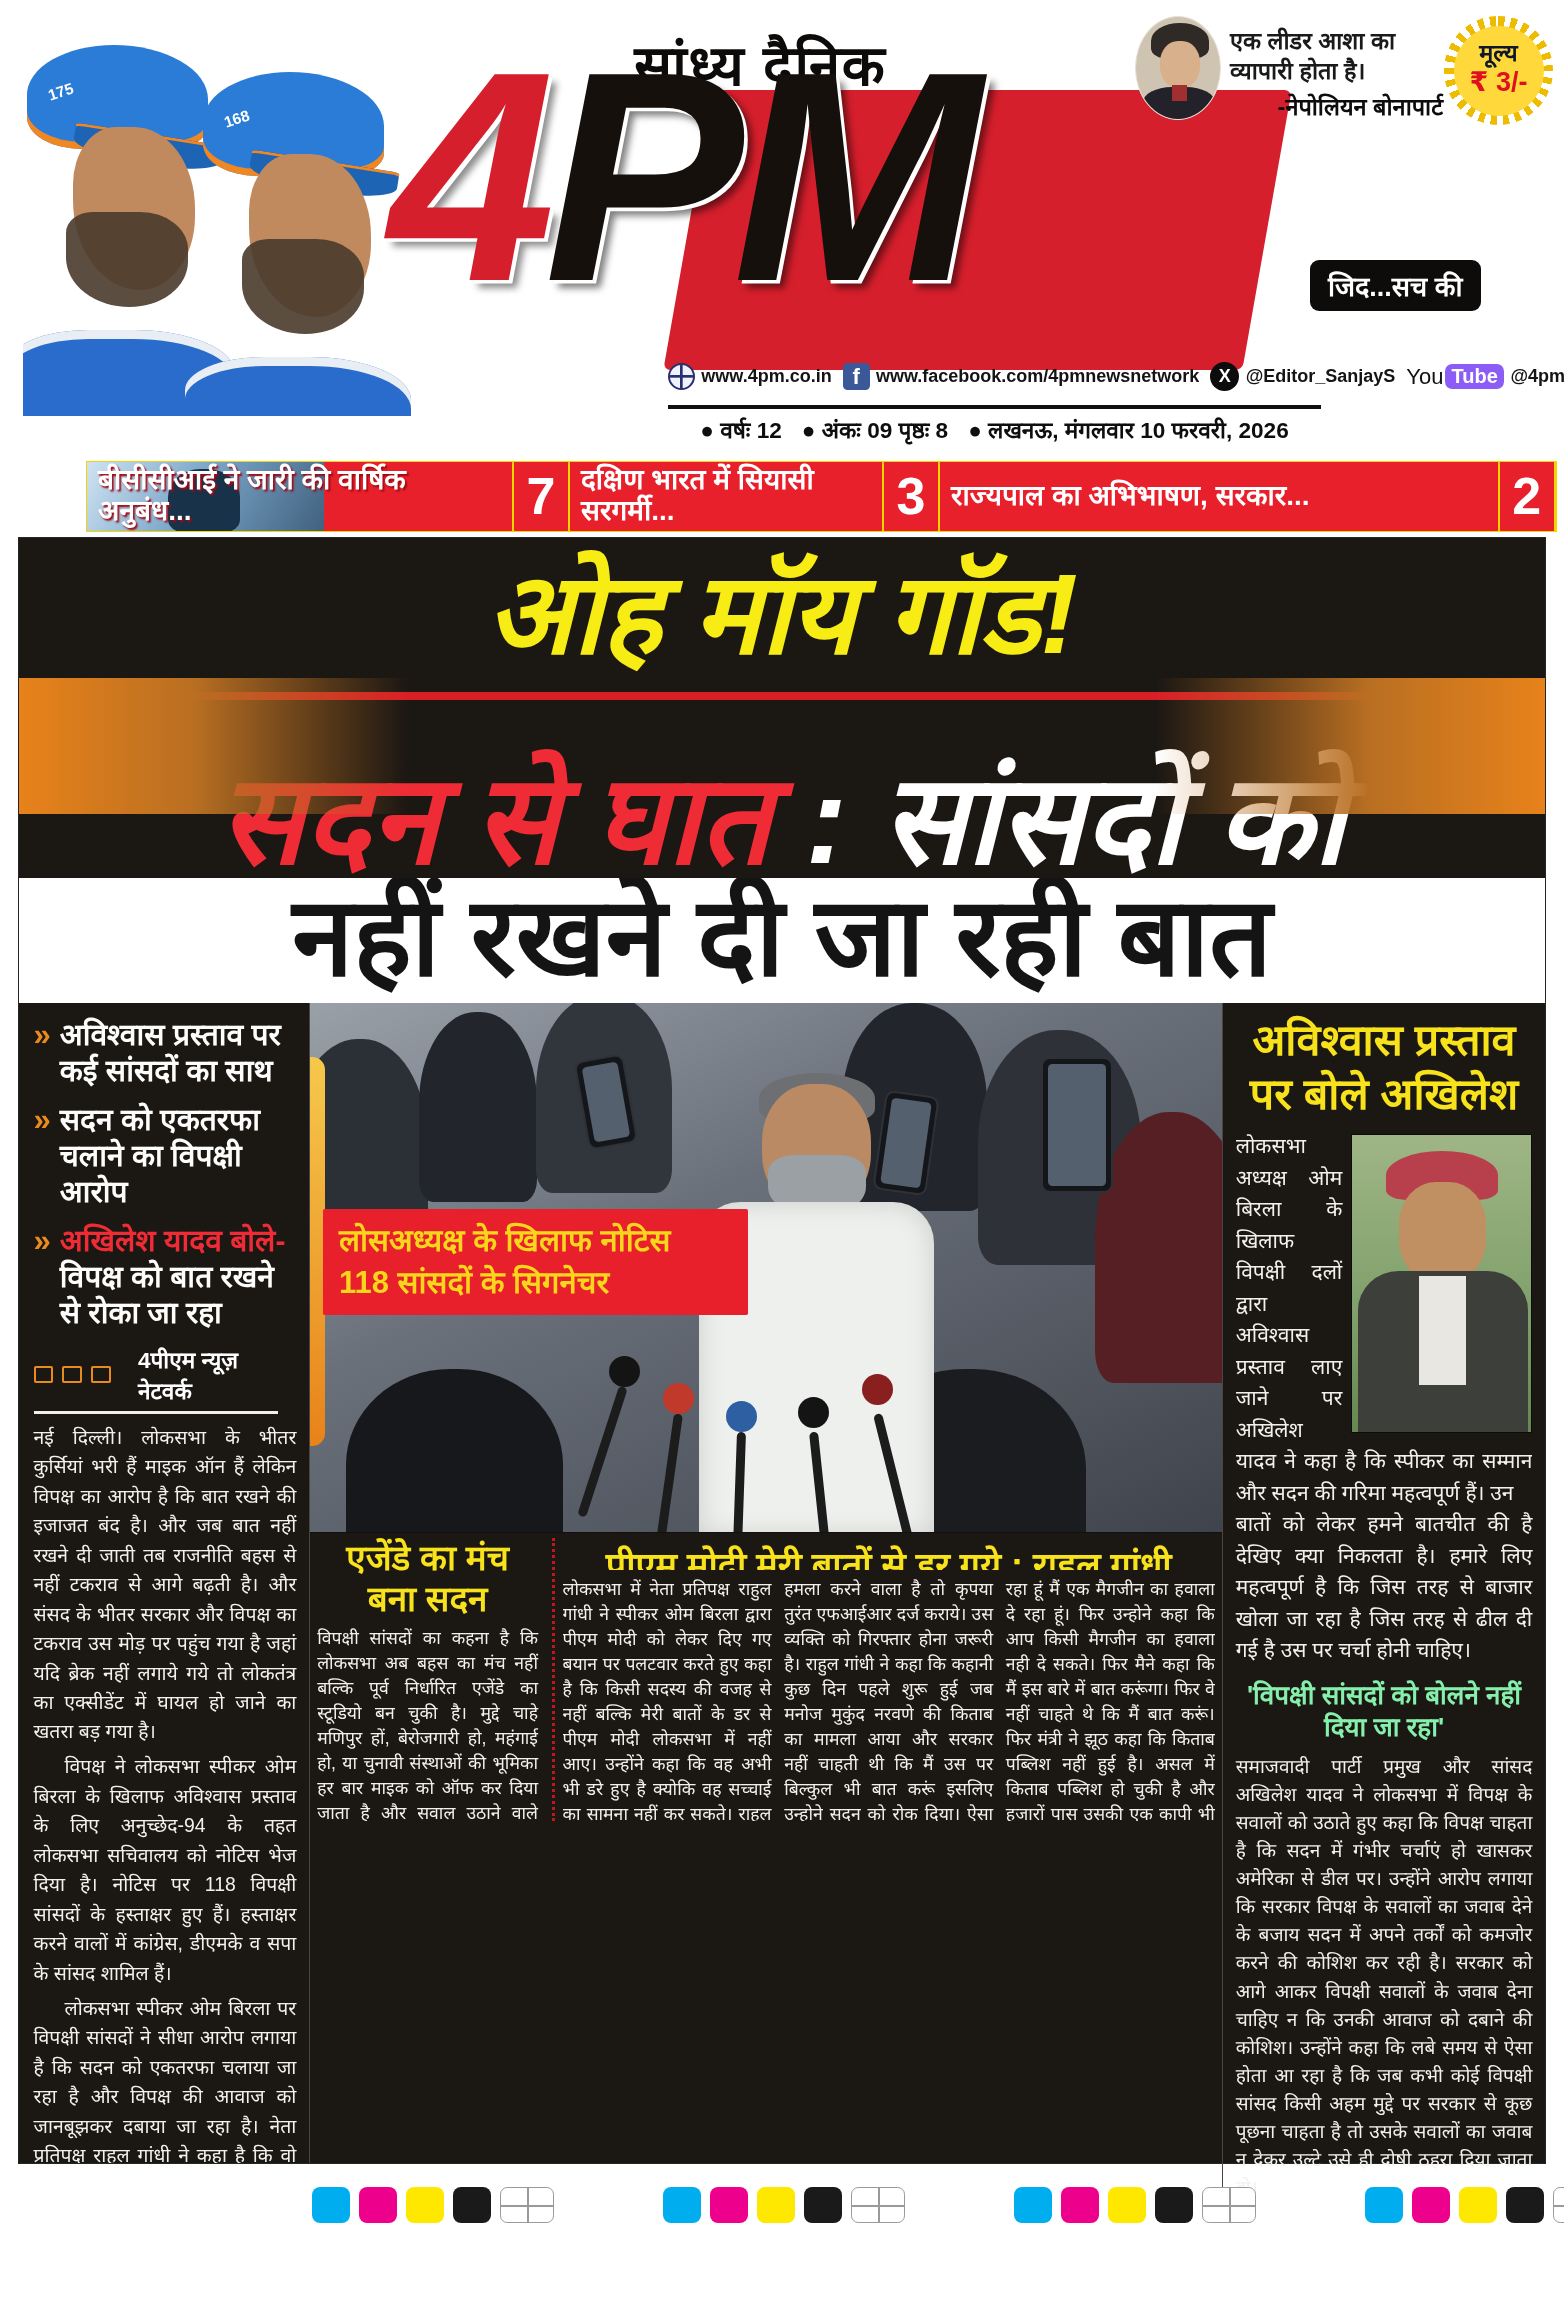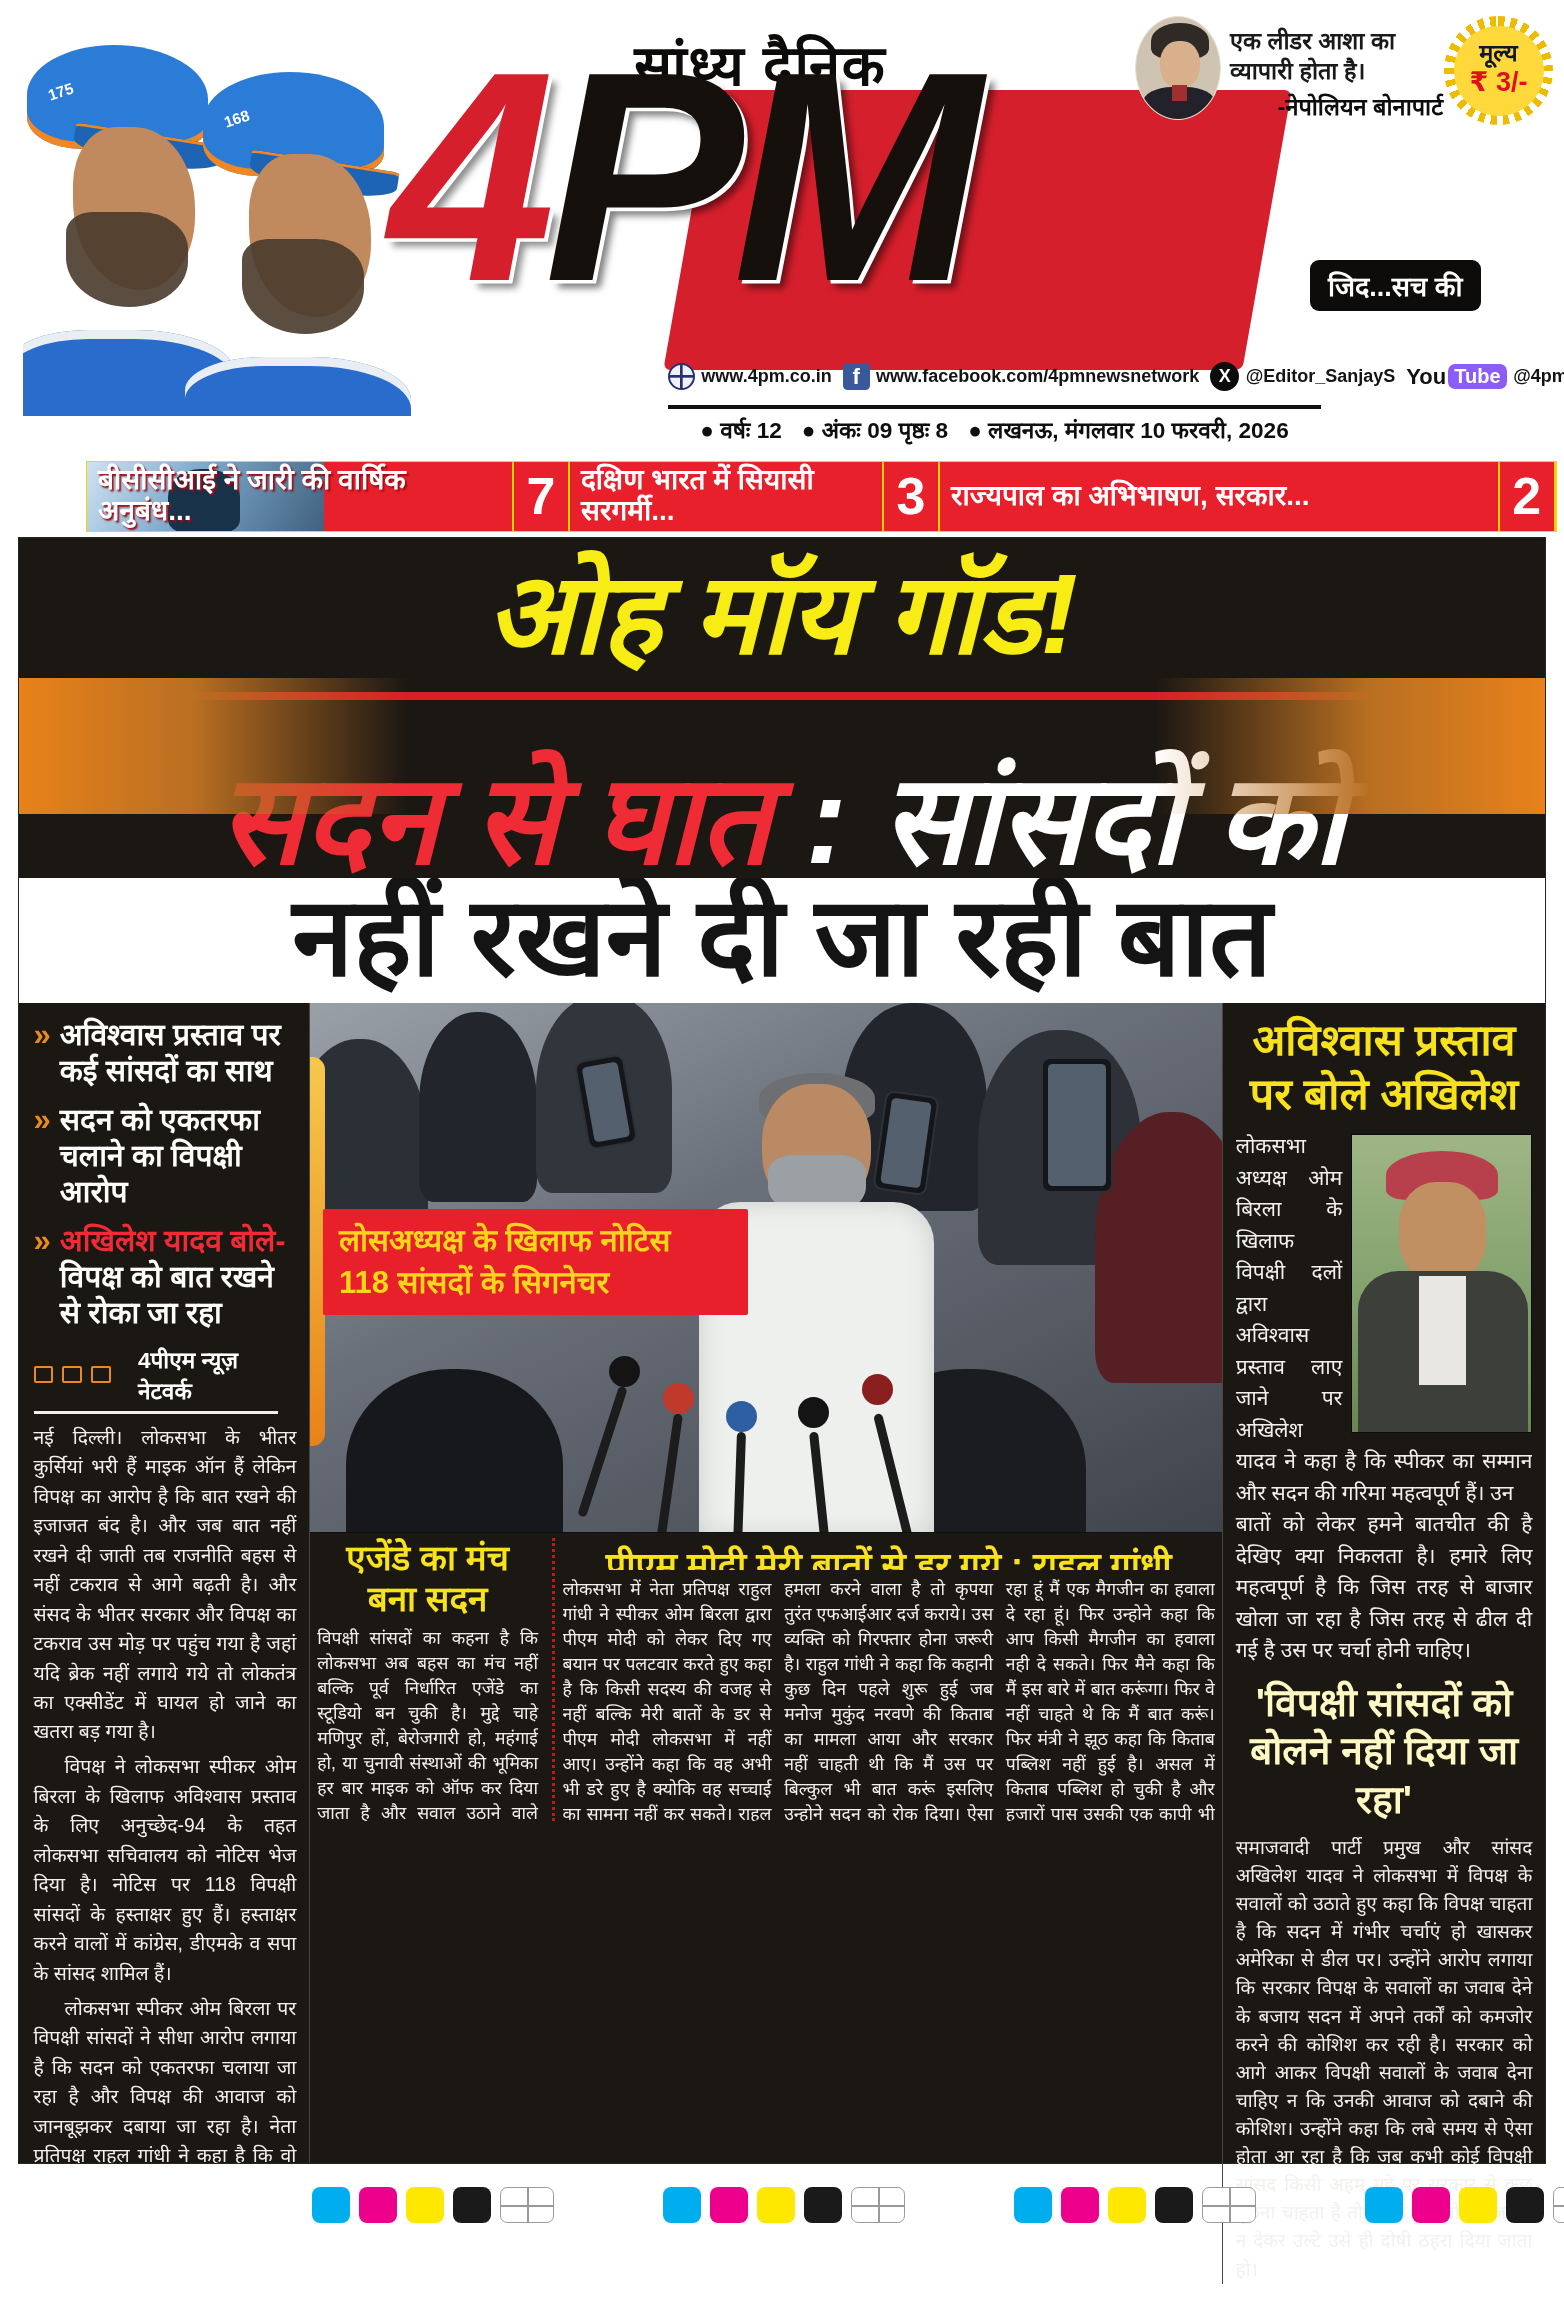--- a/index.html
+++ b/index.html
@@ -46,21 +46,21 @@
   .social-row { position:absolute; left:668px; top:362px; width:896px; display:flex; align-items:center; gap:11px; }
   .social-item { display:flex; align-items:center; gap:6.3px; }
   .social-text { font-size:18px; font-weight:800; color:#141414; white-space:nowrap; }
   .globe { width:27px; height:27px; border-radius:50%; border:2.7px solid #2a2f6e; position:relative; overflow:hidden; background:#eef3fb; }
   .globe-lines { position:absolute; inset:0; background:
       linear-gradient(#2a2f6e,#2a2f6e) 50% 0/2.7px 100% no-repeat,
       linear-gradient(#2a2f6e,#2a2f6e) 0 50%/100% 2.7px no-repeat; }
   .fb { width:27px; height:27px; background:#3b5998; color:#fff; font-weight:900; font-size:22px; text-align:center; line-height:27px; border-radius:4.5px; }
   .xicon { width:29px; height:29px; background:#0c0c0c; color:#fff; font-weight:900; font-size:18px; text-align:center; line-height:29px; border-radius:50%; }
   .yt { display:flex; align-items:center; gap:1.8px; }
-  .yt-you { font-size:22px; font-weight:700; color:#111; }
+  .yt-you { font-size:22px; font-weight:400; color:#111; }
   .yt-tube { font-size:20px; font-weight:900; color:#fff; background:#8b5cf6; border-radius:7.2px; padding:0.9px 6.3px; }
   .mast-rule { position:absolute; left:668px; top:405px; width:653px; height:3.6px; background:#101010; }
   .issue-line { position:absolute; left:668px; top:414px; width:653px; text-align:center; font-size:22.6px; font-weight:800; color:#0e0e0e; display:flex; justify-content:center; gap:20px; white-space:nowrap; }
 
   
   .teasers { position:relative; margin:3.6px 7.2px 0 86px; height:71px; background:#e8202b; display:flex; align-items:stretch; border:1.8px solid #f5d400; }
   .teaser-img { position:absolute; left:0; top:0; width:237px; height:100%; background:linear-gradient(120deg,#cfe3f2 0%,#7aa6c8 45%,#41617f 100%); overflow:hidden; }
   .teaser-fig { position:absolute; left:81px; top:7.2px; width:72px; height:63px; background:#18324a; border-radius:45% 45% 20% 20%; }
   .teaser-item { display:flex; align-items:center; font-size:28px; font-weight:800; color:#fff; line-height:1.1; padding:0 11px; z-index:2; }
   .teaser-item.t1 { width:425px; text-shadow:1.8px 1.8px 1.8px #a00a14; }
@@ -147,21 +147,21 @@
   
   .right-col { flex:1; padding:11px 12.7px 0 12.7px; border-left:1.8px solid #4a463f; display:flex; flex-direction:column; overflow:hidden; }
   .akhi-title { text-align:center; color:#f8e21b; font-size:43px; font-weight:900; line-height:1.25; margin-bottom:9px; }
   .akhi-wrap { overflow:hidden; }
   .photo-akhi { float:right; width:181px; height:299px; margin:3.6px 0 5.4px 9px; position:relative; background:linear-gradient(#9fb585,#7fa06a 60%,#66884f); border:1.8px solid #0c0c0c; overflow:hidden; }
   .ak-cap { position:absolute; left:34px; top:16.3px; width:112px; height:49px; background:#b8404d; border-radius:50% 50% 20% 20%; }
   .ak-face { position:absolute; left:47px; top:47px; width:87px; height:100px; background:#c08f62; border-radius:42%; }
   .ak-jacket { position:absolute; left:5.4px; top:136px; width:170px; height:163px; background:#3c3f3a; border-radius:24% 24% 0 0; }
   .ak-shirt { position:absolute; left:67px; top:141px; width:47px; height:109px; background:#e9e7e2; }
   .akhi-body { font-size:21px; line-height:1.5; color:#f3f1ee; text-align:justify; }
-  .akhi-quote-title { text-align:center; color:#fef9c3; font-size:39px; font-weight:900; line-height:1.25; margin:12.7px 0 9px 0; }
+  .akhi-quote-title { text-align:center; color:#86efac; font-size:26px; font-weight:900; line-height:1.25; margin:12.7px 0 9px 0; }
   .akhi-quote-body { font-size:19px; line-height:1.48; color:#f3f1ee; text-align:justify; }
 
   
   .cmyk-footer { display:flex; align-items:center; height:83px; padding:0 27px 0 312px; gap:109px; }
   .cmyk-group { display:flex; align-items:center; gap:9px; flex:none; }
   .swatch { width:38px; height:36px; border-radius:8.1px; }
   .regmark { width:54px; height:36px; background:#fff; border:1.8px solid #9a9a9a; border-radius:7.2px; position:relative; }
   .regmark-h { position:absolute; left:0; top:50%; width:100%; height:1.8px; background:#9a9a9a; }
   .regmark-v { position:absolute; top:0; left:50%; width:1.8px; height:100%; background:#9a9a9a; }
 </style>

